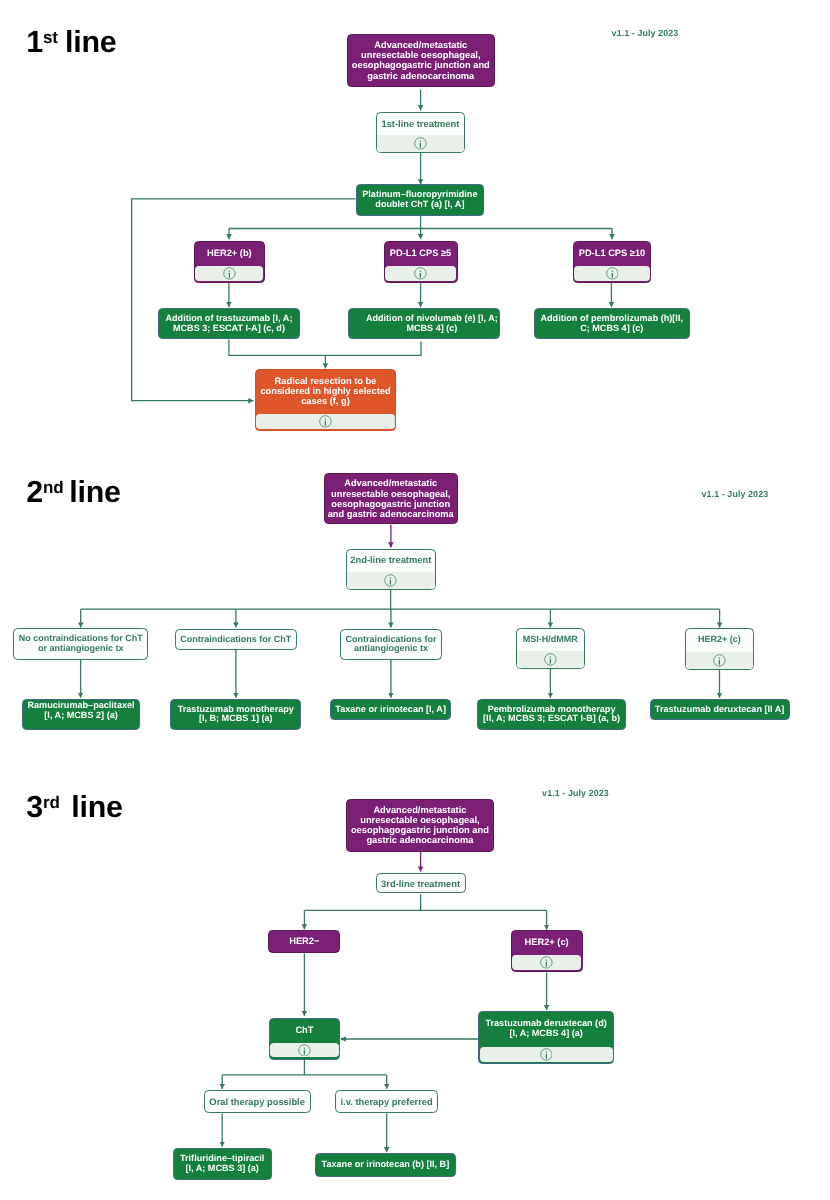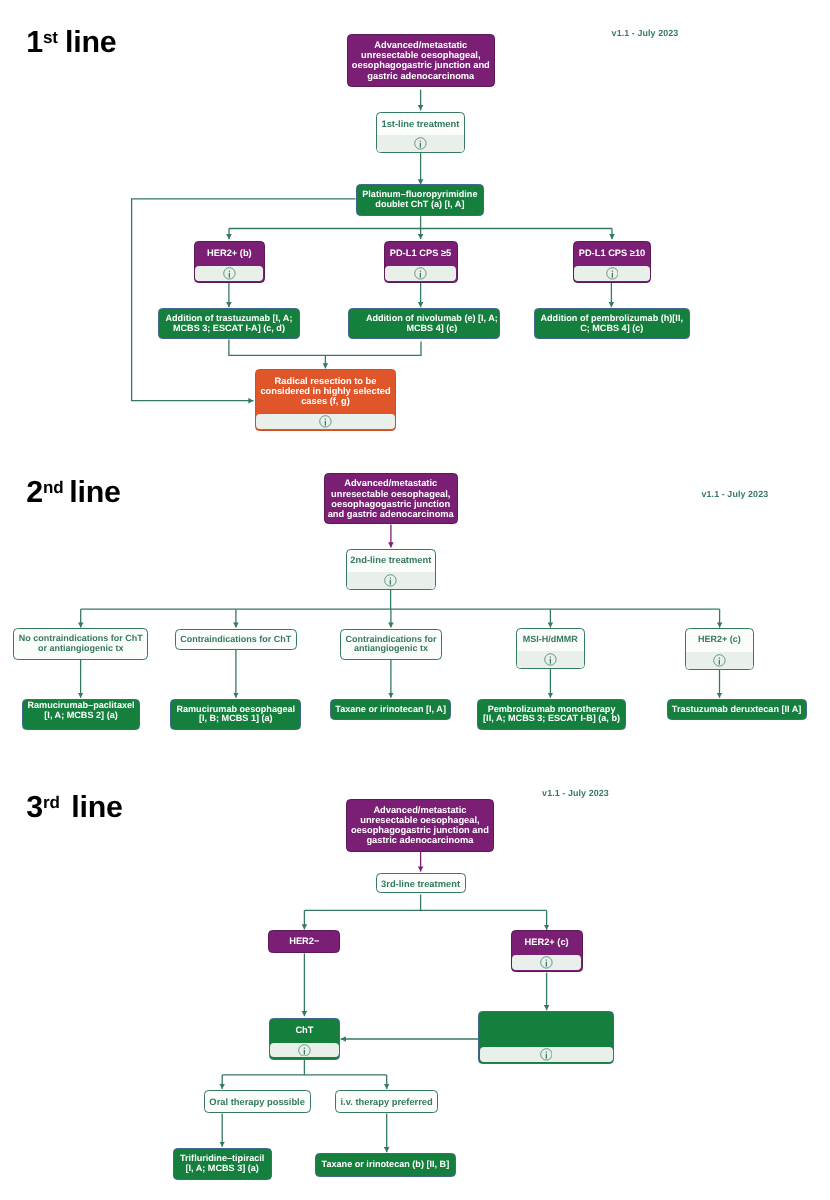--- a/index.html
+++ b/index.html
@@ -253,34 +253,34 @@
       </div>
     </div>
 <div class="node blue" style="left:21.6px;top:698.8px;width:118.9px;height:31.4px;">
       <div class="body" style="height:23px;font-size:9.1px;line-height:1.08;">
         <span class="tl">Ramucirumab–paclitaxel</span>
         <span class="tl">[I, A; MCBS 2] (a)</span>
       </div>
     </div>
 <div class="node blue" style="left:170.2px;top:698.8px;width:131.2px;height:31.4px;">
       <div class="body" style="height:29.4px;font-size:9.1px;line-height:1.08;">
-        <span class="tl">Ramucirumab oesophageal</span>
+        <span class="tl">Trastuzumab monotherapy</span>
         <span class="tl">[I, B; MCBS 1] (a)</span>
       </div>
     </div>
 <div class="node blue" style="left:329.7px;top:698.9px;width:121.8px;height:21.3px;">
       <div class="body" style="height:19.3px;font-size:9.1px;line-height:1.08;">Taxane or irinotecan [I, A]</div>
     </div>
 <div class="node blue" style="left:477.0px;top:698.8px;width:149.1px;height:31.4px;">
       <div class="body" style="height:29.4px;font-size:9.1px;line-height:1.08;">
         <span class="tl">Pembrolizumab monotherapy</span>
         <span class="tl">[II, A; MCBS 3; ESCAT I-B] (a, b)</span>
       </div>
     </div>
-<div class="node blue" style="left:649.6px;top:698.9px;width:140.0px;height:21.3px;margin-left:17px;">
+<div class="node blue" style="left:649.6px;top:698.9px;width:140.0px;height:21.3px;">
       <div class="body" style="height:19.3px;font-size:9.1px;line-height:1.08;">Trastuzumab deruxtecan [II A]</div>
     </div>
 <div class="node purple" style="left:345.5px;top:798.5px;width:148.8px;height:53.1px;">
       <div class="body" style="height:51.1px;font-size:9.3px;line-height:1.08;">
         <span class="tl">Advanced/metastatic</span>
         <span class="tl">unresectable oesophageal,</span>
         <span class="tl">oesophagogastric junction and</span>
         <span class="tl">gastric adenocarcinoma</span>
       </div>
     </div>
@@ -310,20 +310,24 @@
           <svg viewBox="0 0 26 26" width="12.8" height="12.8" aria-hidden="true">
             <circle cx="13" cy="13" r="11.6" fill="none" stroke="#35795f" stroke-width="1.5"></circle>
             <rect x="11.65" y="11.6" width="2.5" height="10.0" rx="0.8" fill="#35795f"></rect>
             <rect x="11.65" y="7.0" width="2.5" height="2.8" rx="0.8" fill="#35795f"></rect>
           </svg>
           <span class="sr">i</span>
         </span>
       </div>
     </div>
 <div class="node blue" style="left:478.3px;top:1011.4px;width:135.6px;height:52.5px;">
+      <div class="body" style="height:32.9px;font-size:9.1px;line-height:1.08;">
+        <span class="tl">Trastuzumab deruxtecan (d)</span>
+        <span class="tl">[I, A; MCBS 4] (a)</span>
+      </div>
       <div class="infobar" style="height:14.700000000000001px;">
         <span class="ico" title="i">
           <svg viewBox="0 0 26 26" width="12.8" height="12.8" aria-hidden="true">
             <circle cx="13" cy="13" r="11.6" fill="none" stroke="#35795f" stroke-width="1.5"></circle>
             <rect x="11.65" y="11.6" width="2.5" height="10.0" rx="0.8" fill="#35795f"></rect>
             <rect x="11.65" y="7.0" width="2.5" height="2.8" rx="0.8" fill="#35795f"></rect>
           </svg>
           <span class="sr">i</span>
         </span>
       </div>

